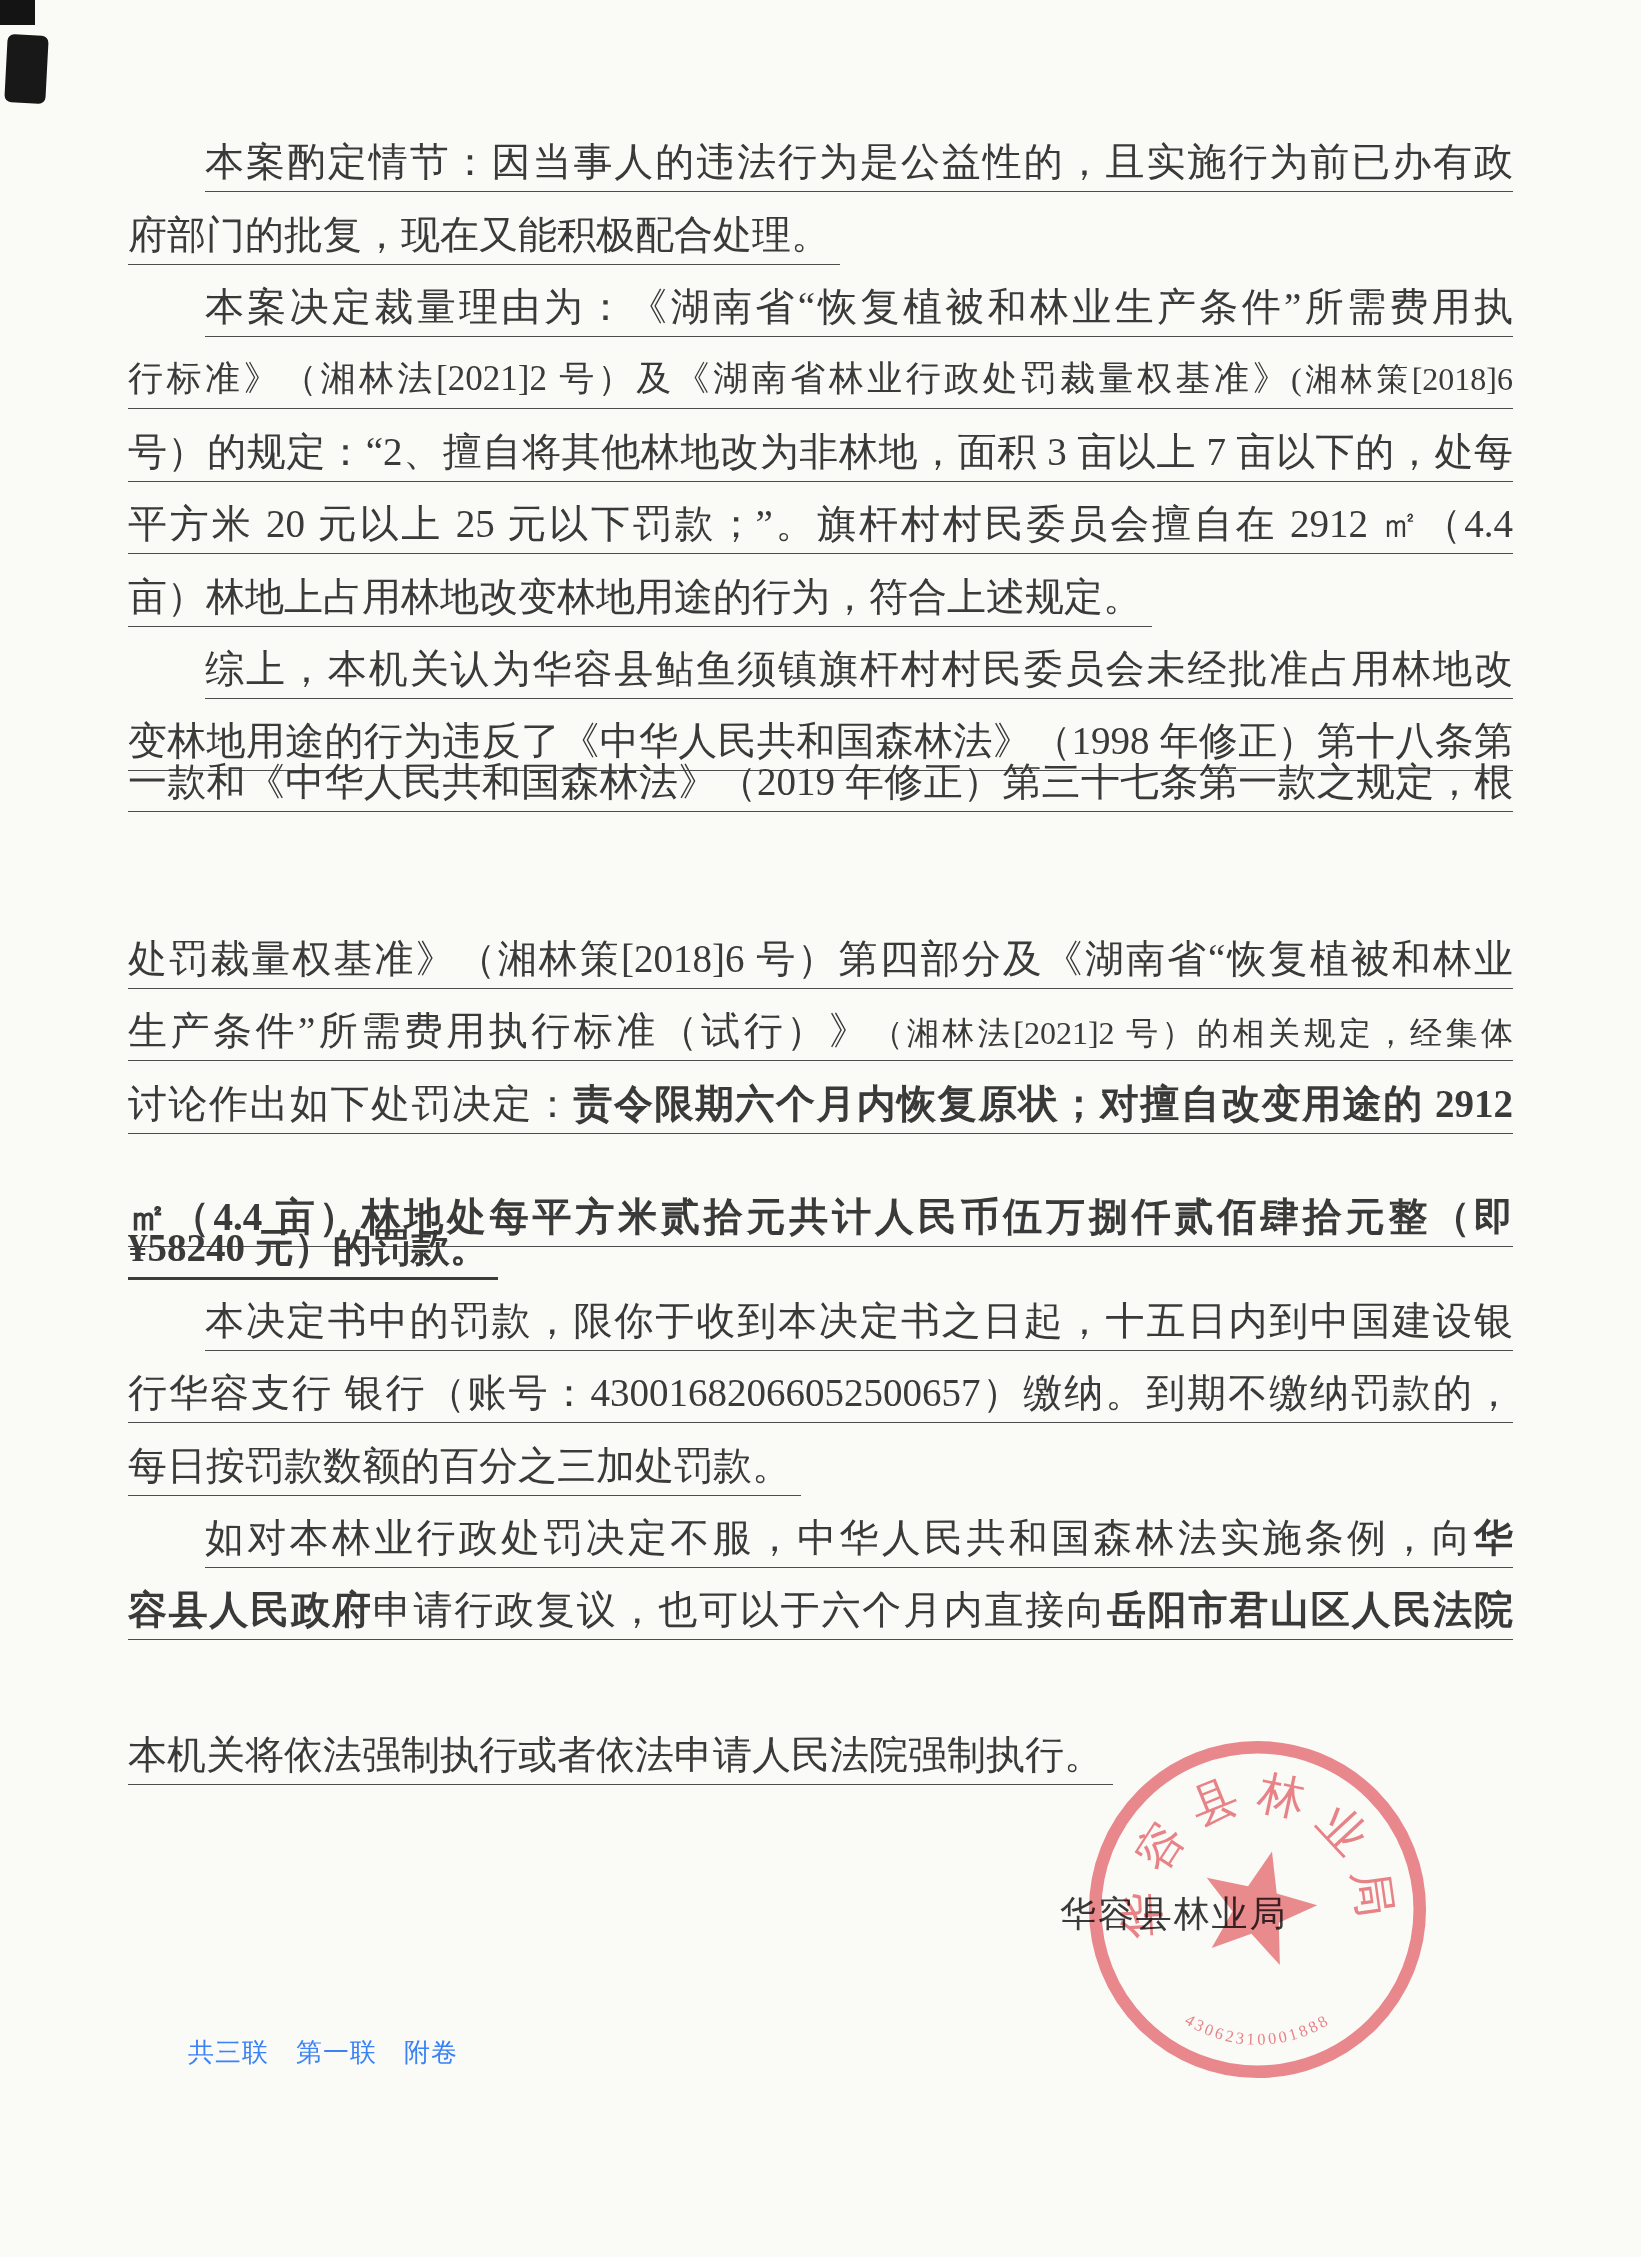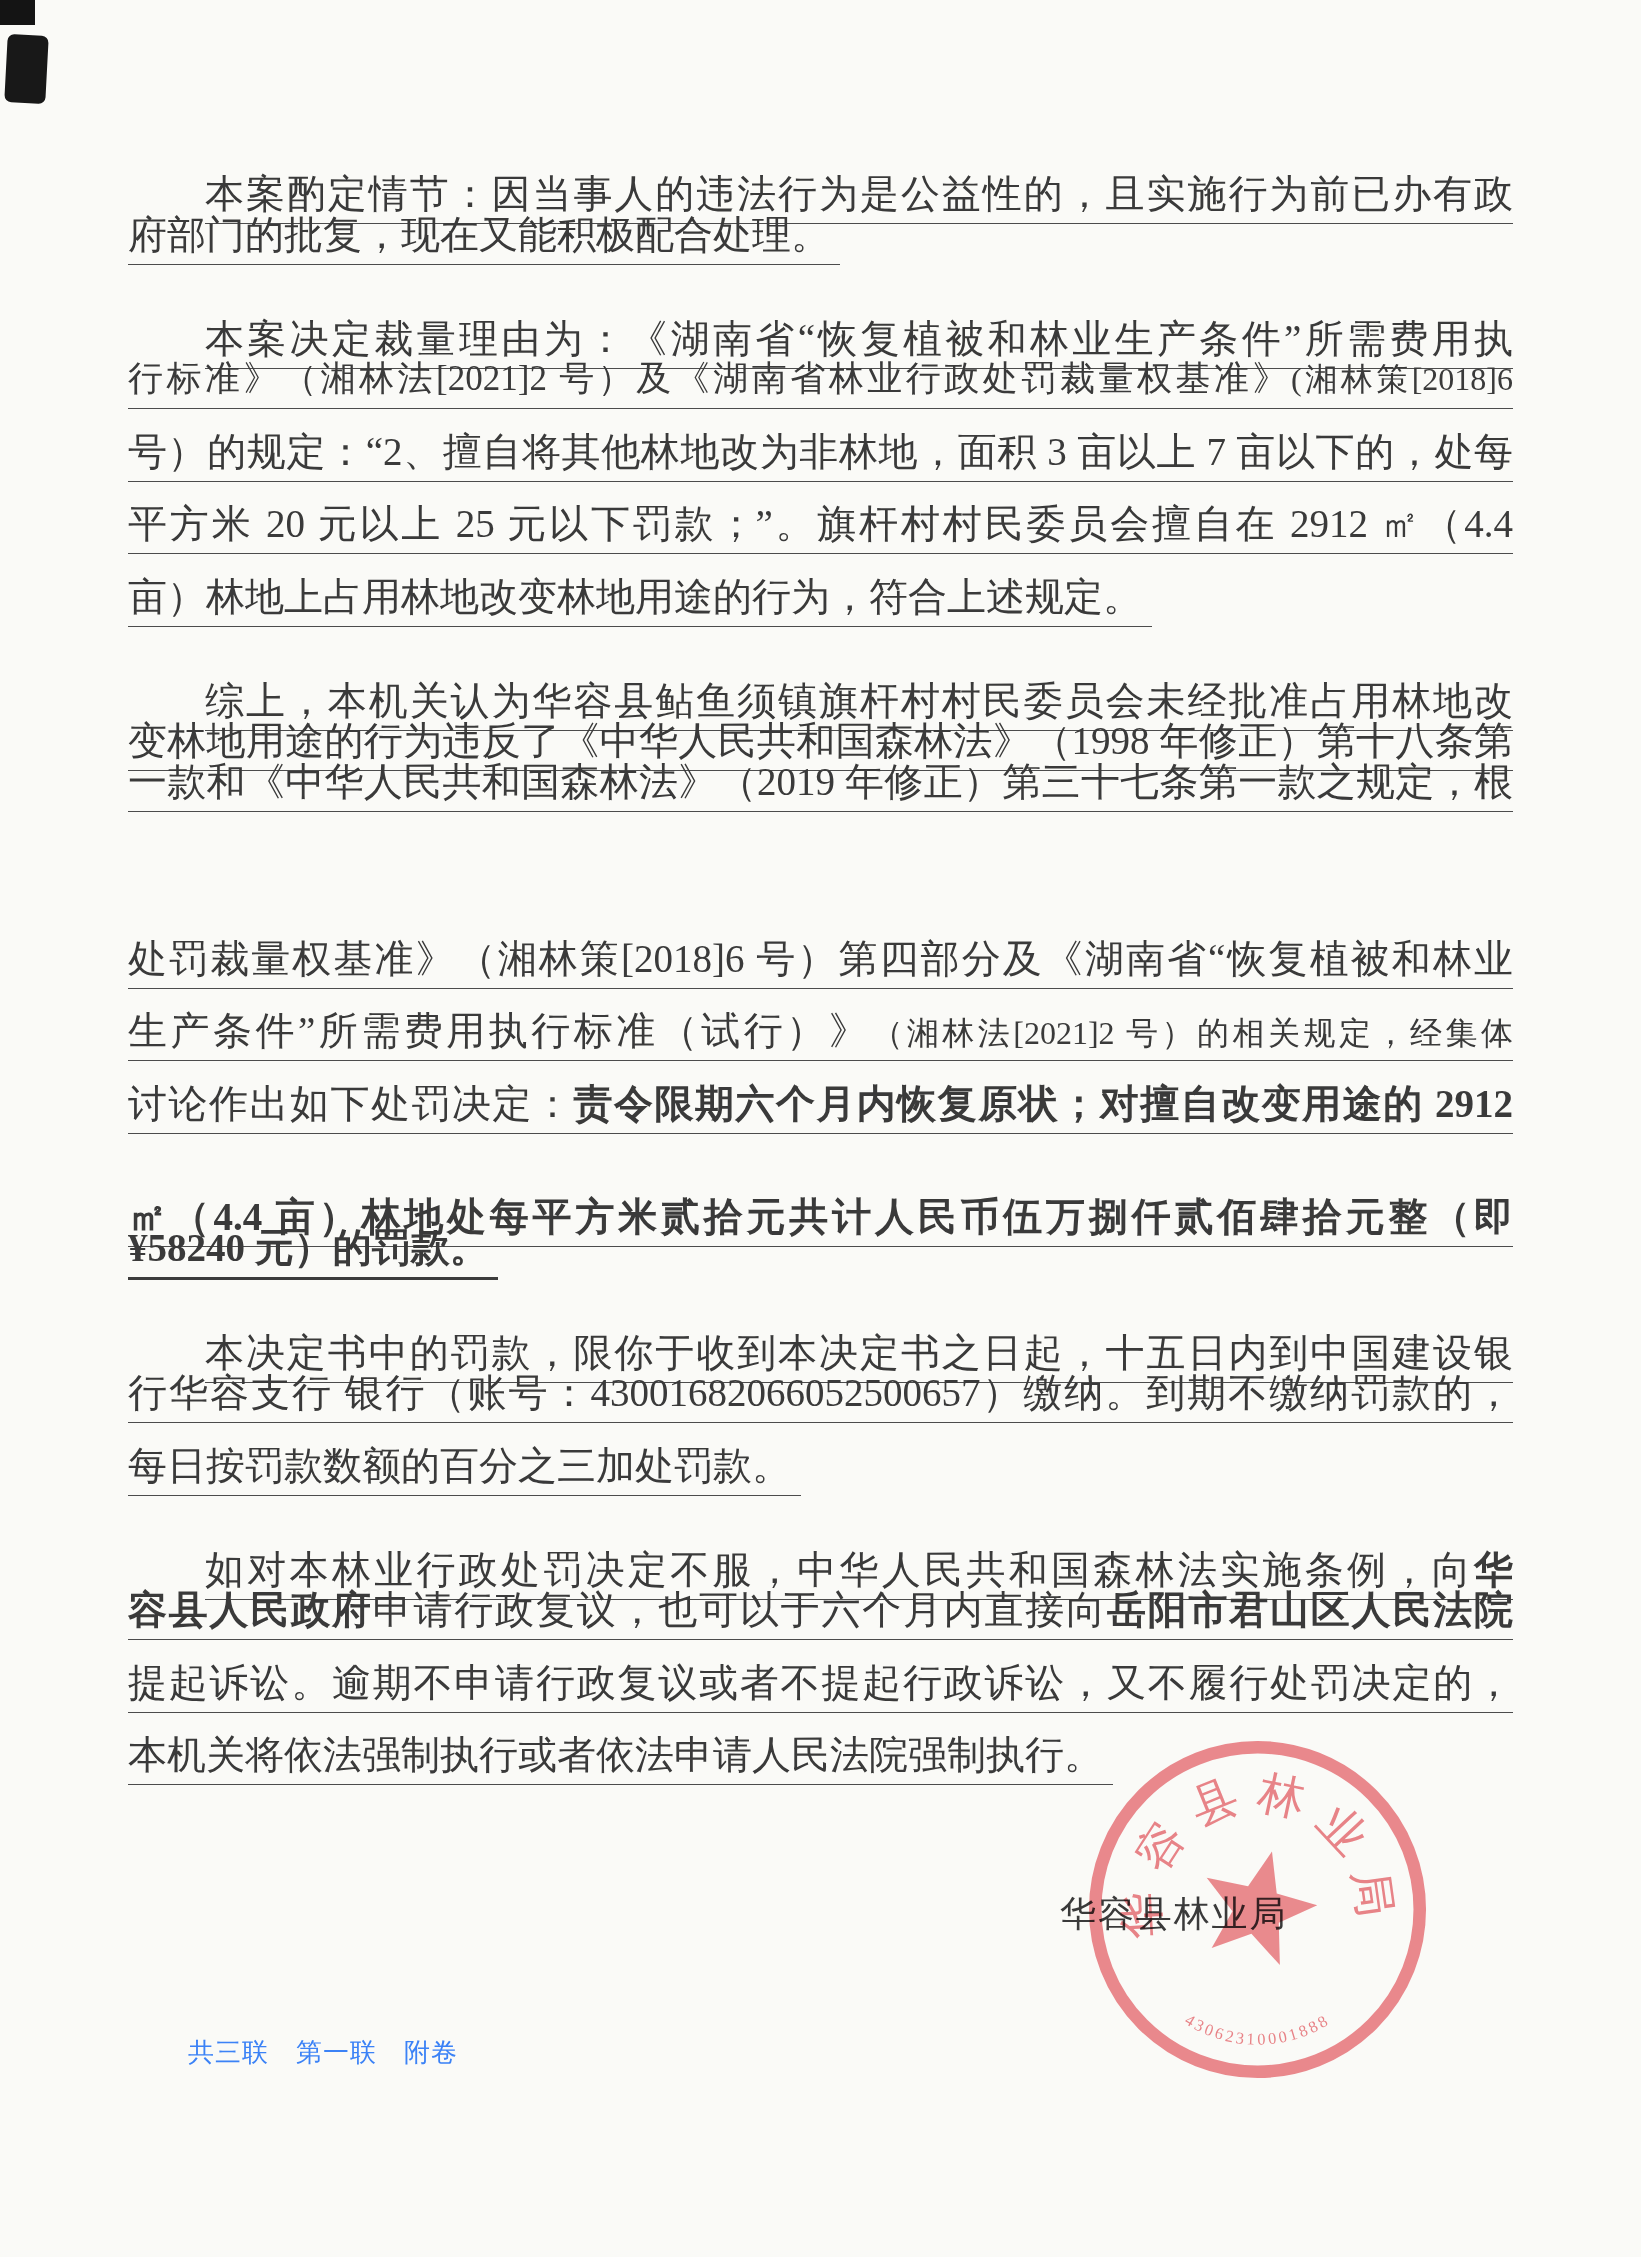--- a/index.html
+++ b/index.html
@@ -26,21 +26,21 @@
   .line{
     position:absolute;left:0;width:100%;height:56px;
     font-size:39px;line-height:54px;white-space:nowrap;
   }
   .line .ink{
     display:block;height:100%;
     border-bottom:1.9px solid var(--rule);
   }
   .line.full .ink{text-align:justify;text-align-last:justify;}
   .line.fit .ink{display:inline-block;width:auto;padding-right:9.7px;}
-  .line.indent .ink{margin-left:77px;margin-top:32px;}
+  .line.indent .ink{margin-left:77px;}
   .line.thick .ink{border-bottom-width:3.9px;border-bottom-color:#3c3c3c;}
   .line.compact{font-size:35px;}
   .b{font-weight:bold;}
   .sm{font-size:32px;}
   
   .signature{position:absolute;left:1060px;top:1890px;font-size:36px;letter-spacing:1.9px;}
   .dateline{position:absolute;left:1012px;top:1960px;font-size:40px;letter-spacing:1px;}
   .footer{position:absolute;left:188px;top:2035px;font-size:26px;color:#3b82f6;letter-spacing:1px;}
   
   .seal{
@@ -103,23 +103,20 @@
       <div class="line full" style="top: 1366px;">
         <span class="ink"><span>行华容支行 银行（账号：43001682066052500657）缴纳。到期不缴纳罚款的，</span></span>
       </div>
       <div class="line fit" style="top: 1439px;"><span class="ink"><span>每日按罚款数额的百分之三加处罚款。</span></span></div>
       <div class="line indent full" style="top: 1511px;">
         <span class="ink"><span>如对本林业行政处罚决定不服，中华人民共和国森林法实施条例，向</span><span class="b">华</span></span>
       </div>
       <div class="line full" style="top: 1583px;">
         <span class="ink"><span class="b">容县人民政府</span><span>申请行政复议，也可以于六个月内直接向</span><span class="b">岳阳市君山区人民法院</span></span>
       </div>
-      <div class="line full" style="top: 1656px;">
-        <span class="ink"><span>提起诉讼。逾期不申请行政复议或者不提起行政诉讼，又不履行处罚决定的，</span></span>
-      </div>
       <div class="line fit" style="top: 1728px;"><span class="ink"><span>本机关将依法强制执行或者依法申请人民法院强制执行。</span></span></div>
     </div>
 
   <div class="signature">华容县林业局</div>
   <div class="footer">共三联　第一联　附卷</div>
 
   <svg class="seal" viewBox="0 0 380 380" width="367" height="367">
     <circle cx="190" cy="190" r="168" fill="none" stroke="var(--seal)" stroke-width="13" opacity="0.82"></circle>
     <polygon points="190,128 205.3,169 249,170.8 214.7,198 226.4,240.2 190,216 153.6,240.2 165.3,198 131,170.8 174.7,169" transform="rotate(14 190 190)" fill="var(--seal)" opacity="0.8"></polygon>
     <g fill="var(--seal)" opacity="0.85" font-size="48" text-anchor="middle">

